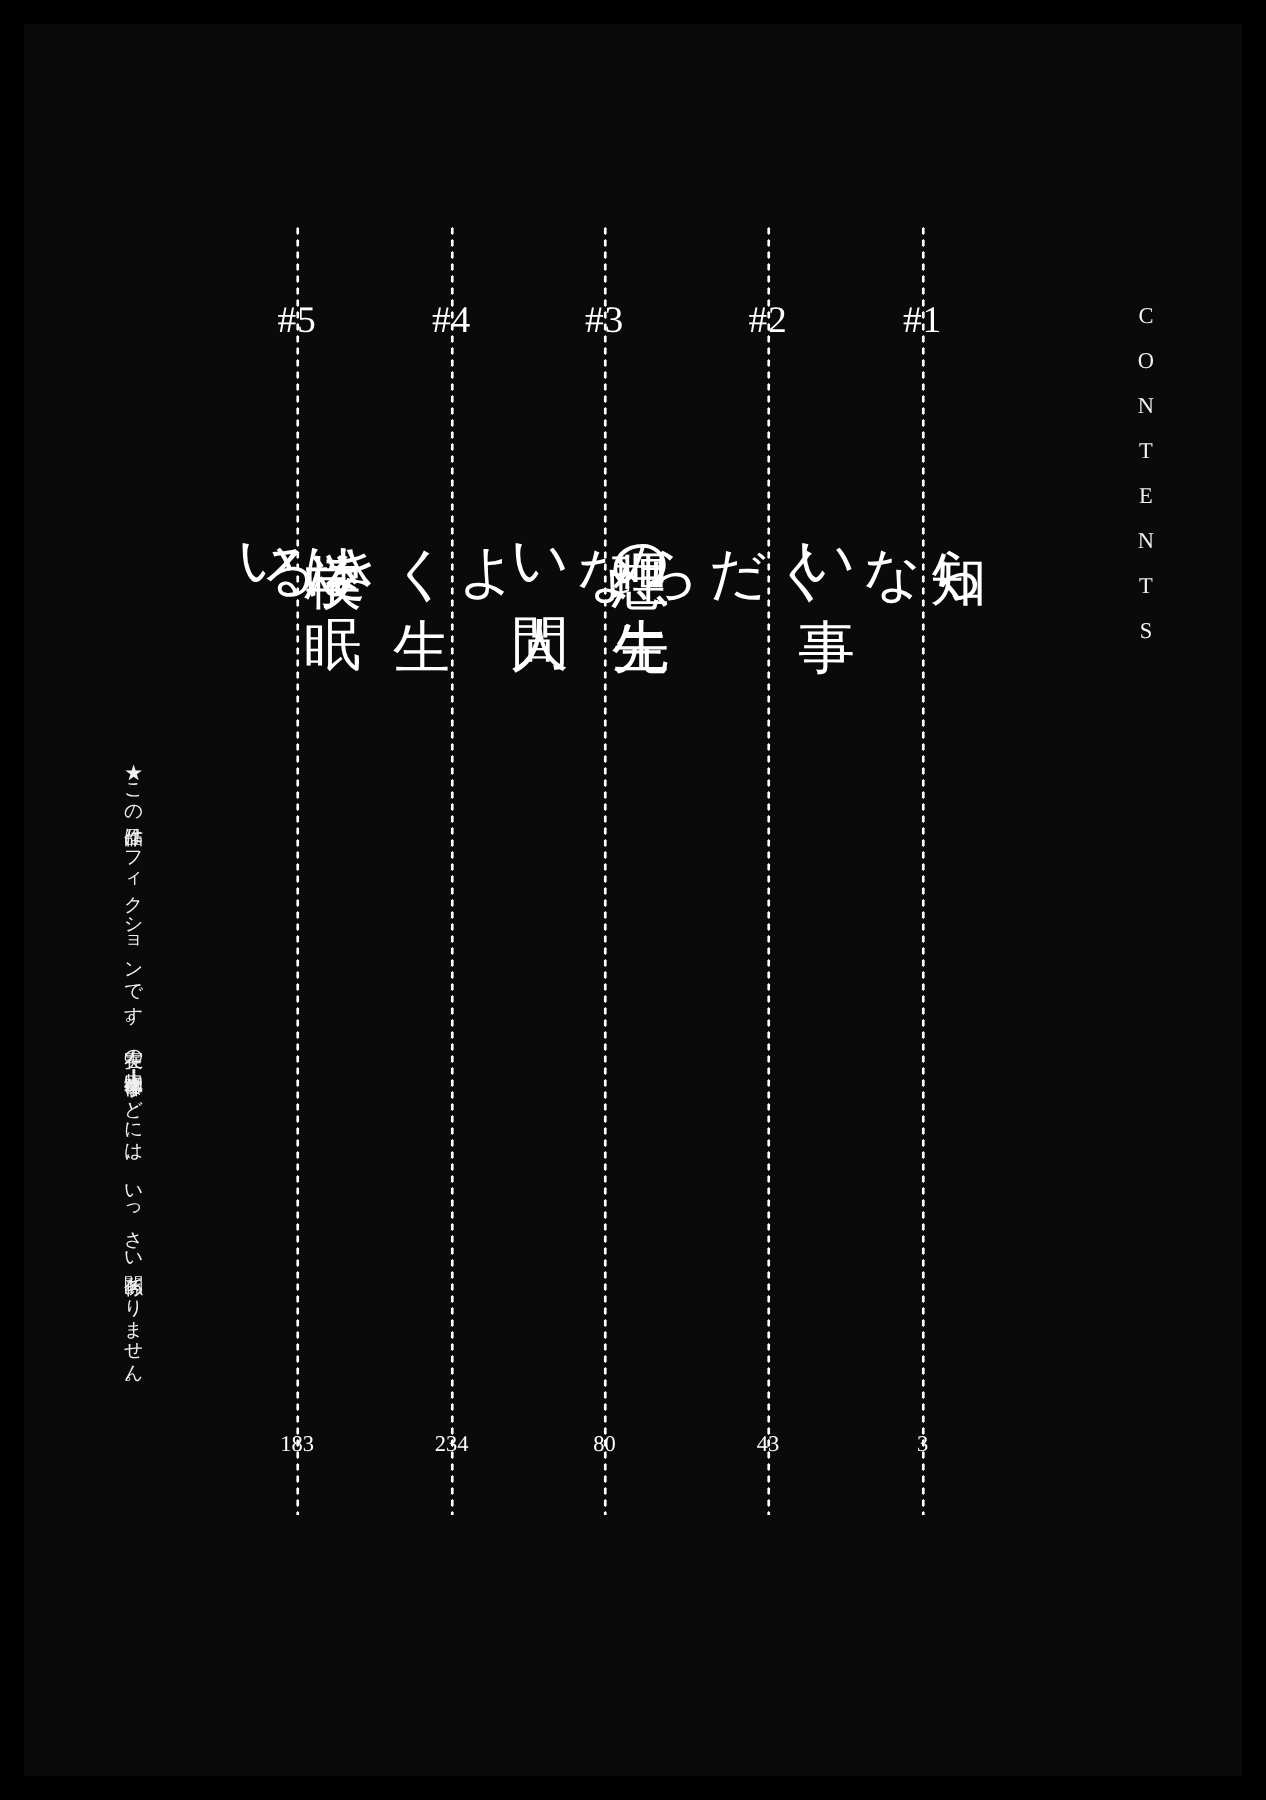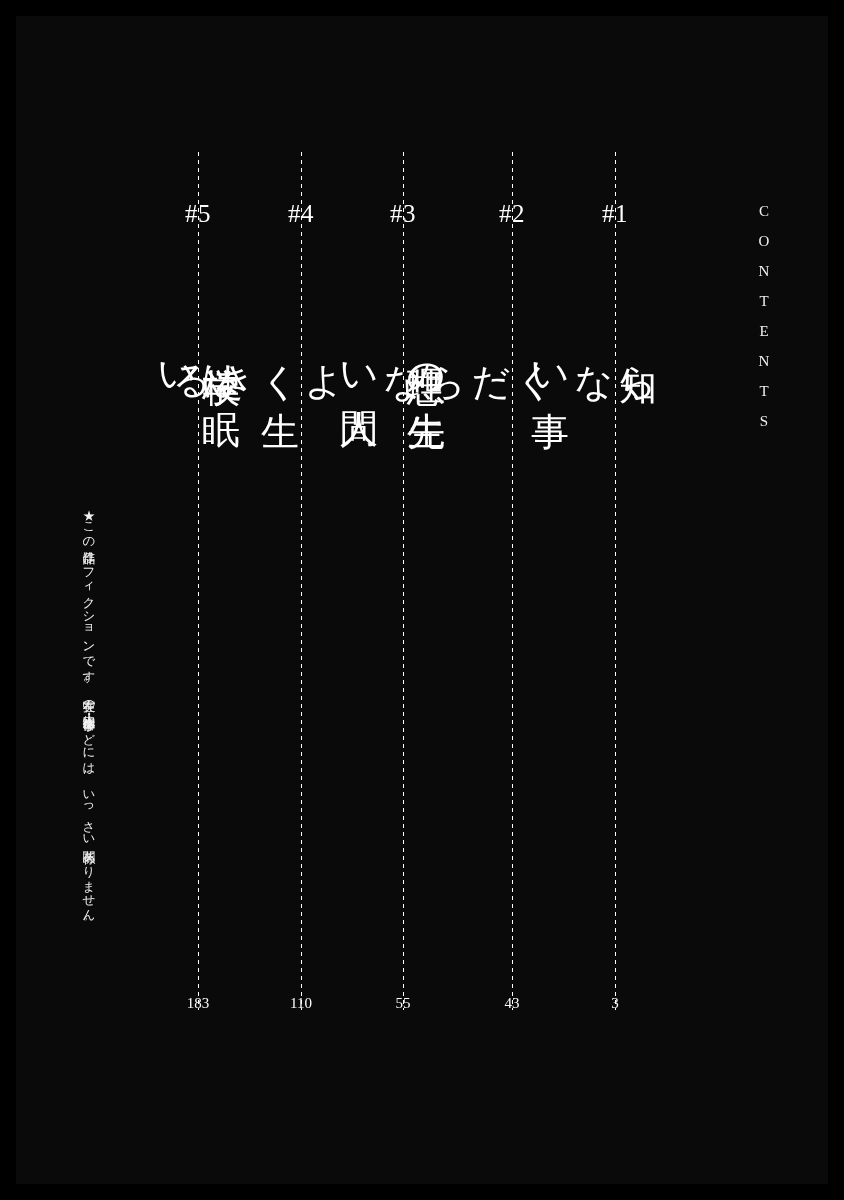--- a/index.html
+++ b/index.html
@@ -93,21 +93,21 @@
   .entry .title-wrap {
     position: absolute;
     top: 92px;
     left: 0;
     width: 90px;
     display: flex;
     justify-content: center;
   }
   .entry .page {
     position: absolute;
-    top: 845px;
+    top: 805px;
     left: 0;
     width: 90px;
     text-align: center;
     font-family: "Liberation Serif", serif;
     font-size: 15px;
     color: #ffffff;
   }
 
   #entry-1 { left: 570px; }
   #entry-2 { left: 467px; }
@@ -170,30 +170,30 @@
     </div>
     <div class="page">43</div>
   </div>
 
   <div class="entry" id="entry-3">
     <div class="rule"></div>
     <div class="num">#3</div>
     <div class="title-wrap">
       <div class="title">理想の先生</div>
     </div>
-    <div class="page">55</div>
+    <div class="page">80</div>
   </div>
 
   <div class="entry" id="entry-4">
     <div class="rule"></div>
     <div class="num">#4</div>
     <div class="title-wrap">
       <div class="title">よく生きる</div>
     </div>
-    <div class="page">110</div>
+    <div class="page">234</div>
   </div>
 
   <div class="entry" id="entry-5">
     <div class="rule"></div>
     <div class="num">#5</div>
     <div class="title-wrap">
       <div class="title">学校は眠い</div>
     </div>
     <div class="page">183</div>
   </div>

